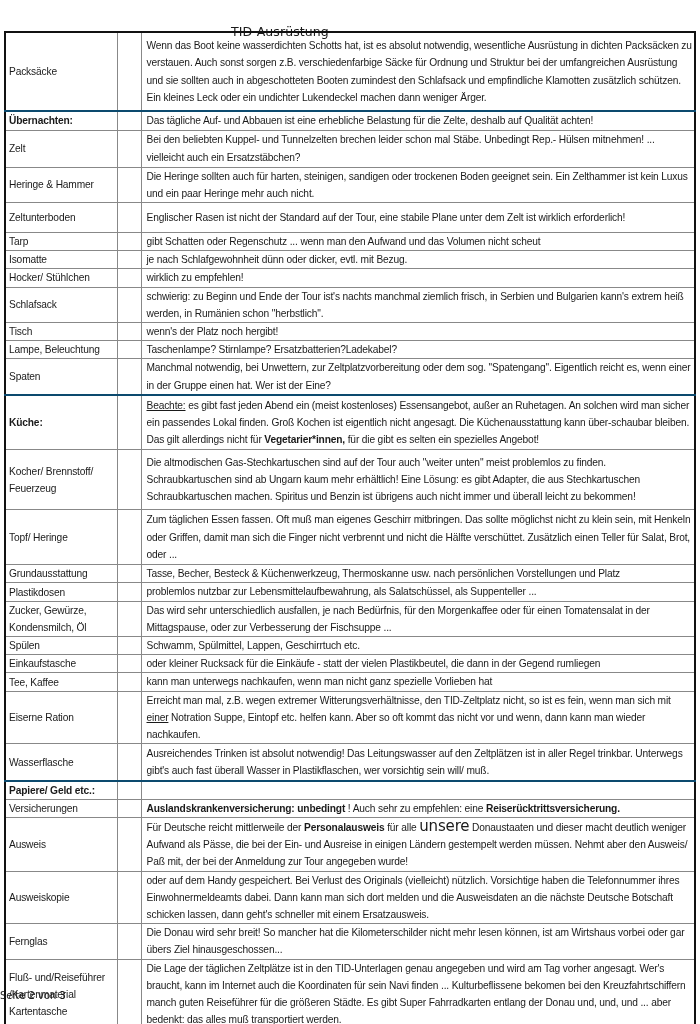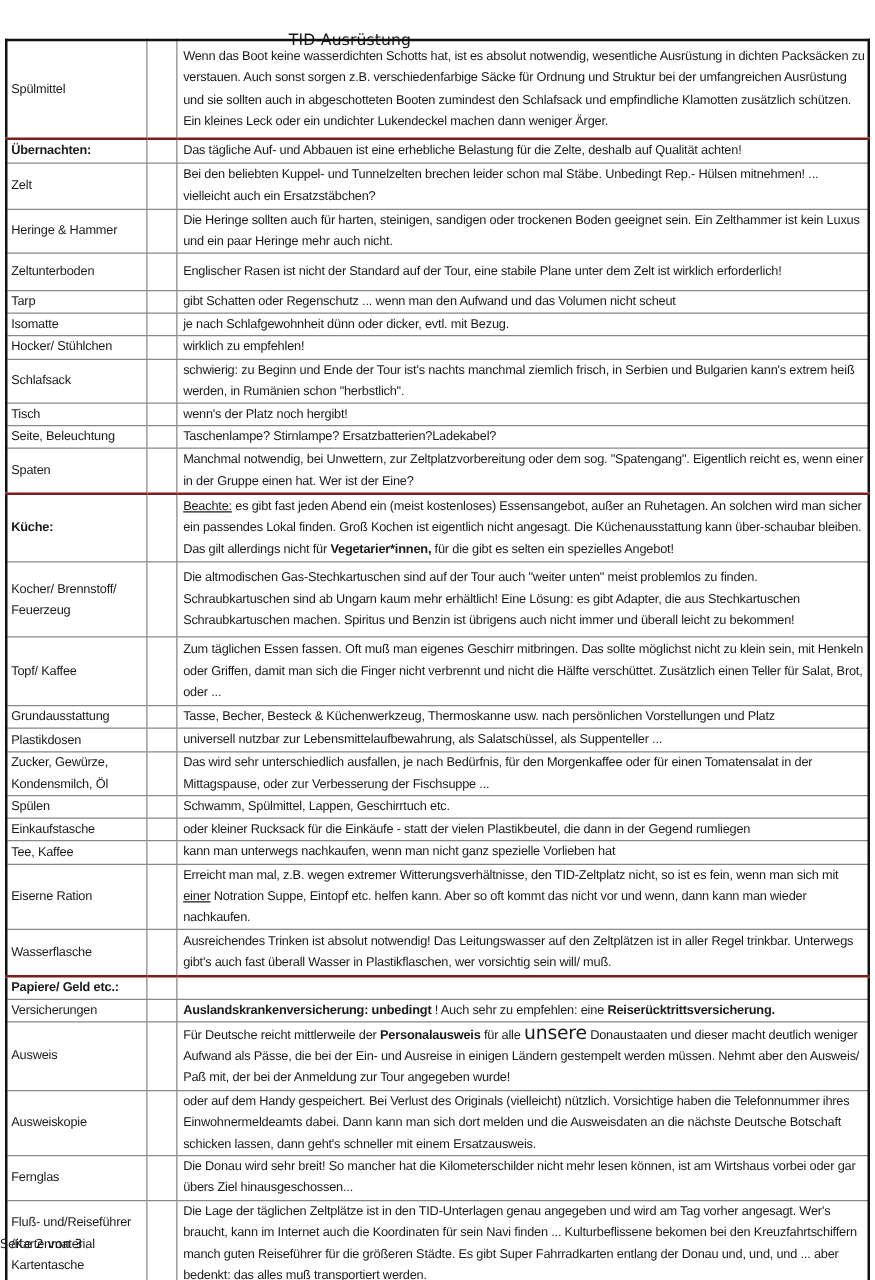--- a/index.html
+++ b/index.html
@@ -14,40 +14,40 @@
                 border-left: 2px solid #111; border-right: 2px solid #111; border-top: 2px solid #111; }
   table.equip col.c1 { width: 112px; }
   table.equip col.c2 { width: 24px; }
   table.equip col.c3 { width: auto; }
   table.equip td { border: 1px solid #888; padding: 0 3px; vertical-align: middle;
                    font-size: 10.2px; line-height: 17.2px; letter-spacing: -0.15px; overflow: hidden; }
   table.equip td.item { white-space: normal; line-height: 17px; }
   table.equip td.desc { padding-left: 5px; padding-right: 2px; }
   tr.section td { font-weight: bold; }
   tr.section td.desc { font-weight: normal; }
-  tr.thick-top td { border-top: 2px solid #7f1d1d; }
+  tr.thick-top td { border-top: 2px solid #0c4a6e; }
   tr.last td { border-bottom: 1px solid #888; }
   .b { font-weight: bold; }
   .u { text-decoration: underline; }
   .serifish { font-family: "DejaVu Sans", sans-serif; font-size: 15px; }
 </style>
 </head>
 <body>
 
 <div class="title">TID-Ausrüstung</div>
 
 <table class="equip">
   <colgroup>
       <col class="c1">
       <col class="c2">
       <col class="c3">
     </colgroup>
   <tbody>
     <tr style="height:79px">
-      <td class="item">Spülmittel</td>
+      <td class="item">Packsäcke</td>
       <td class="spacer"></td>
       <td class="desc">Wenn das Boot keine wasserdichten Schotts hat, ist es absolut notwendig, wesentliche Ausrüstung in dichten Packsäcken zu verstauen. Auch sonst sorgen z.B. verschiedenfarbige Säcke für Ordnung und Struktur bei der umfangreichen Ausrüstung und sie sollten auch in abgeschotteten Booten zumindest den Schlafsack und empfindliche Klamotten zusätzlich schützen. Ein kleines Leck oder ein undichter Lukendeckel machen dann weniger Ärger.</td>
     </tr>
     <tr class="section thick-top" style="height:19px">
       <td class="item">Übernachten:</td>
       <td class="spacer"></td>
       <td class="desc">Das tägliche Auf- und Abbauen ist eine erhebliche Belastung für die Zelte, deshalb auf Qualität achten!</td>
     </tr>
     <tr style="height:37px">
       <td class="item">Zelt</td>
@@ -83,53 +83,53 @@
       <td class="item">Schlafsack</td>
       <td class="spacer"></td>
       <td class="desc">schwierig: zu Beginn und Ende der Tour ist's nachts manchmal ziemlich frisch, in Serbien und Bulgarien kann's extrem heiß werden, in Rumänien schon "herbstlich".</td>
     </tr>
     <tr style="height:18px">
       <td class="item">Tisch</td>
       <td class="spacer"></td>
       <td class="desc">wenn's der Platz noch hergibt!</td>
     </tr>
     <tr style="height:18px">
-      <td class="item">Seite, Beleuchtung</td>
+      <td class="item">Lampe, Beleuchtung</td>
       <td class="spacer"></td>
       <td class="desc">Taschenlampe? Stirnlampe? Ersatzbatterien?Ladekabel?</td>
     </tr>
     <tr style="height:34px">
       <td class="item">Spaten</td>
       <td class="spacer"></td>
       <td class="desc">Manchmal notwendig, bei Unwettern, zur Zeltplatzvorbereitung oder dem sog. "Spatengang". Eigentlich reicht es, wenn einer in der Gruppe einen hat. Wer ist der Eine?</td>
     </tr>
     <tr class="section thick-top" style="height:55px">
       <td class="item">Küche:</td>
       <td class="spacer"></td>
       <td class="desc"><span class="u">Beachte:</span><span> es gibt fast jeden Abend ein (meist kostenloses) Essensangebot, außer an Ruhetagen. An solchen wird man sicher ein passendes Lokal finden. Groß Kochen ist eigentlich nicht angesagt. Die Küchenausstattung kann über-schaubar bleiben. Das gilt allerdings nicht für </span><span class="b">Vegetarier*innen,</span><span> für die gibt es selten ein spezielles Angebot!</span></td>
     </tr>
     <tr style="height:60px">
       <td class="item">Kocher/ Brennstoff/ Feuerzeug</td>
       <td class="spacer"></td>
       <td class="desc">Die altmodischen Gas-Stechkartuschen sind auf der Tour auch "weiter unten" meist problemlos zu finden. Schraubkartuschen sind ab Ungarn kaum mehr erhältlich! Eine Lösung: es gibt Adapter, die aus Stechkartuschen Schraubkartuschen machen. Spiritus und Benzin ist übrigens auch nicht immer und überall leicht zu bekommen!</td>
     </tr>
     <tr style="height:55px">
-      <td class="item">Topf/ Kaffee</td>
+      <td class="item">Topf/ Heringe</td>
       <td class="spacer"></td>
       <td class="desc">Zum täglichen Essen fassen. Oft muß man eigenes Geschirr mitbringen. Das sollte möglichst nicht zu klein sein, mit Henkeln oder Griffen, damit man sich die Finger nicht verbrennt und nicht die Hälfte verschüttet. Zusätzlich einen Teller für Salat, Brot, oder ...</td>
     </tr>
     <tr style="height:18px">
       <td class="item">Grundausstattung</td>
       <td class="spacer"></td>
       <td class="desc">Tasse, Becher, Besteck &amp; Küchenwerkzeug, Thermoskanne usw. nach persönlichen Vorstellungen und Platz</td>
     </tr>
     <tr style="height:18px">
       <td class="item">Plastikdosen</td>
       <td class="spacer"></td>
-      <td class="desc">universell nutzbar zur Lebensmittelaufbewahrung, als Salatschüssel, als Suppenteller ...</td>
+      <td class="desc">problemlos nutzbar zur Lebensmittelaufbewahrung, als Salatschüssel, als Suppenteller ...</td>
     </tr>
     <tr style="height:35px">
       <td class="item">Zucker, Gewürze, Kondensmilch, Öl</td>
       <td class="spacer"></td>
       <td class="desc">Das wird sehr unterschiedlich ausfallen, je nach Bedürfnis, für den Morgenkaffee oder für einen Tomatensalat in der Mittagspause, oder zur Verbesserung der Fischsuppe ...</td>
     </tr>
     <tr style="height:17px">
       <td class="item">Spülen</td>
       <td class="spacer"></td>
       <td class="desc">Schwamm, Spülmittel, Lappen, Geschirrtuch etc.</td>

